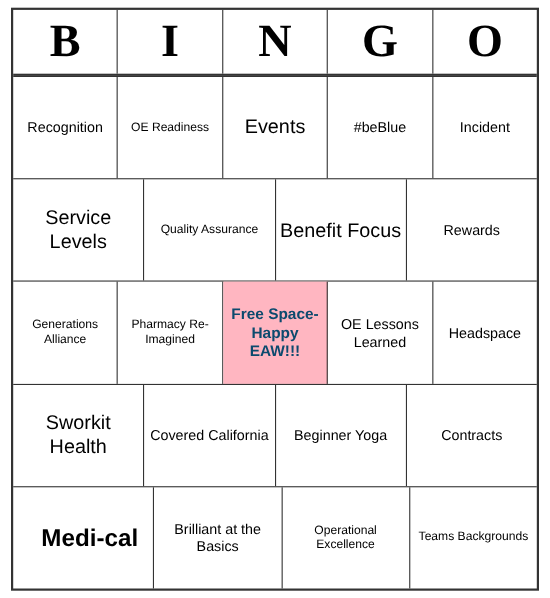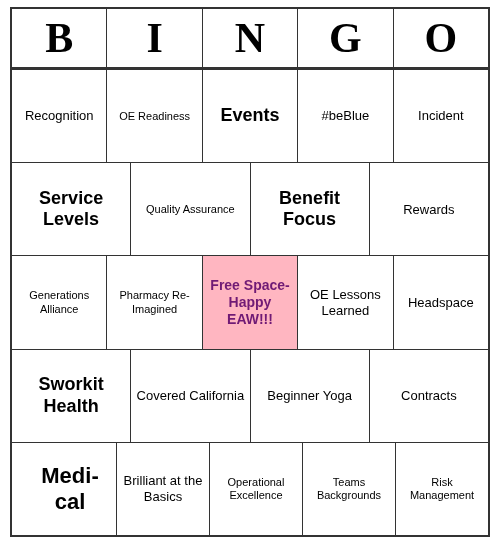--- a/index.html
+++ b/index.html
@@ -57,28 +57,28 @@
       line-height: 1.2;
     }
     .bingo-cell:last-child { border-right: none; }
     .cell-large {
       font-size: 22px;
       font-weight: bold;
       padding-left: 16px;
     }
     .cell-medium {
       font-size: 18px;
-      font-weight: bold;
+      font-weight: normal;
     }
     .cell-small {
       font-size: 11px;
     }
     .cell-free {
       background-color: #ffb6c1;
-      color: #701a75;
+      color: #0c4a6e;
       font-size: 14px;
       font-weight: bold;
     }
   </style>
 </head>
 <body>
 
 <div class="bingo-card">
   <div class="bingo-header">
   <div class="bingo-letter">B</div>
@@ -112,16 +112,15 @@
         <div class="bingo-cell cell-medium">Sworkit Health</div>
         <div class="bingo-cell">Covered California</div>
         <div class="bingo-cell">Beginner Yoga</div>
         <div class="bingo-cell">Contracts</div>
       </div>
       <div class="bingo-row">
         <div class="bingo-cell cell-large">Medi-cal</div>
         <div class="bingo-cell">Brilliant at the Basics</div>
         <div class="bingo-cell cell-small">Operational Excellence</div>
         <div class="bingo-cell cell-small">Teams Backgrounds</div>
-        <div class="bingo-cell cell-small">Risk Management</div>
       </div>
     </div>
 </div>
 
 </body></html>

